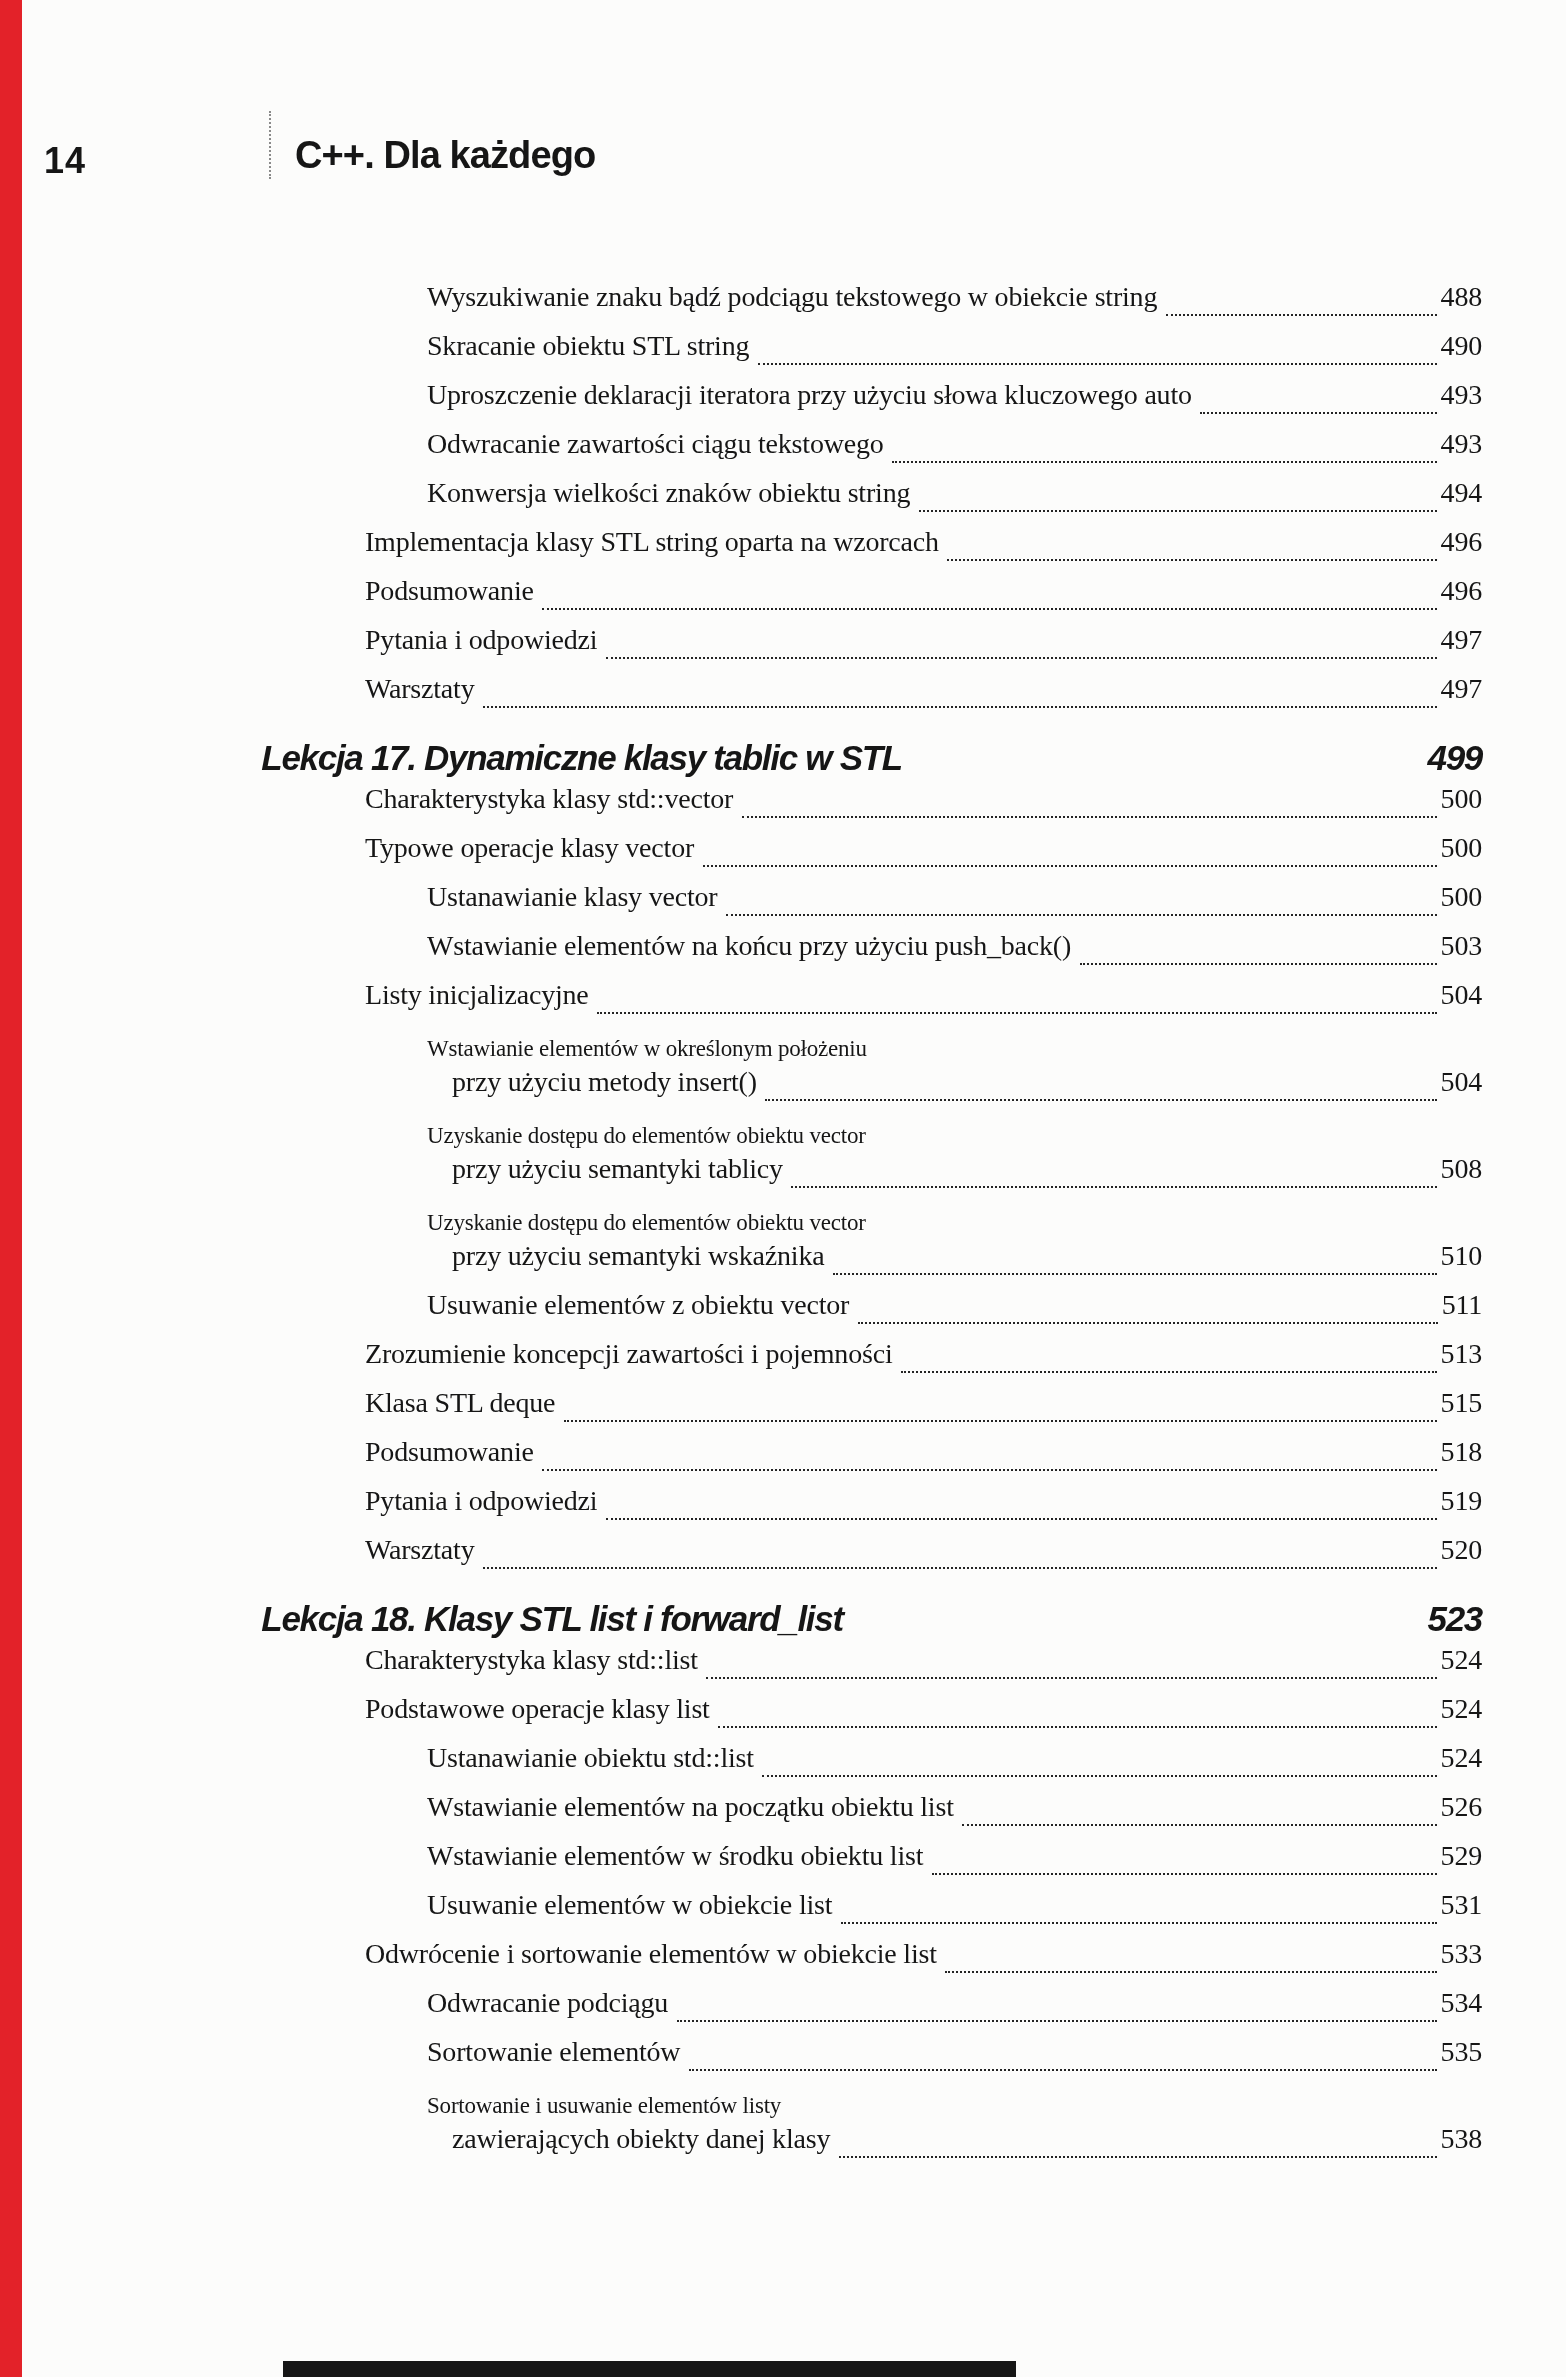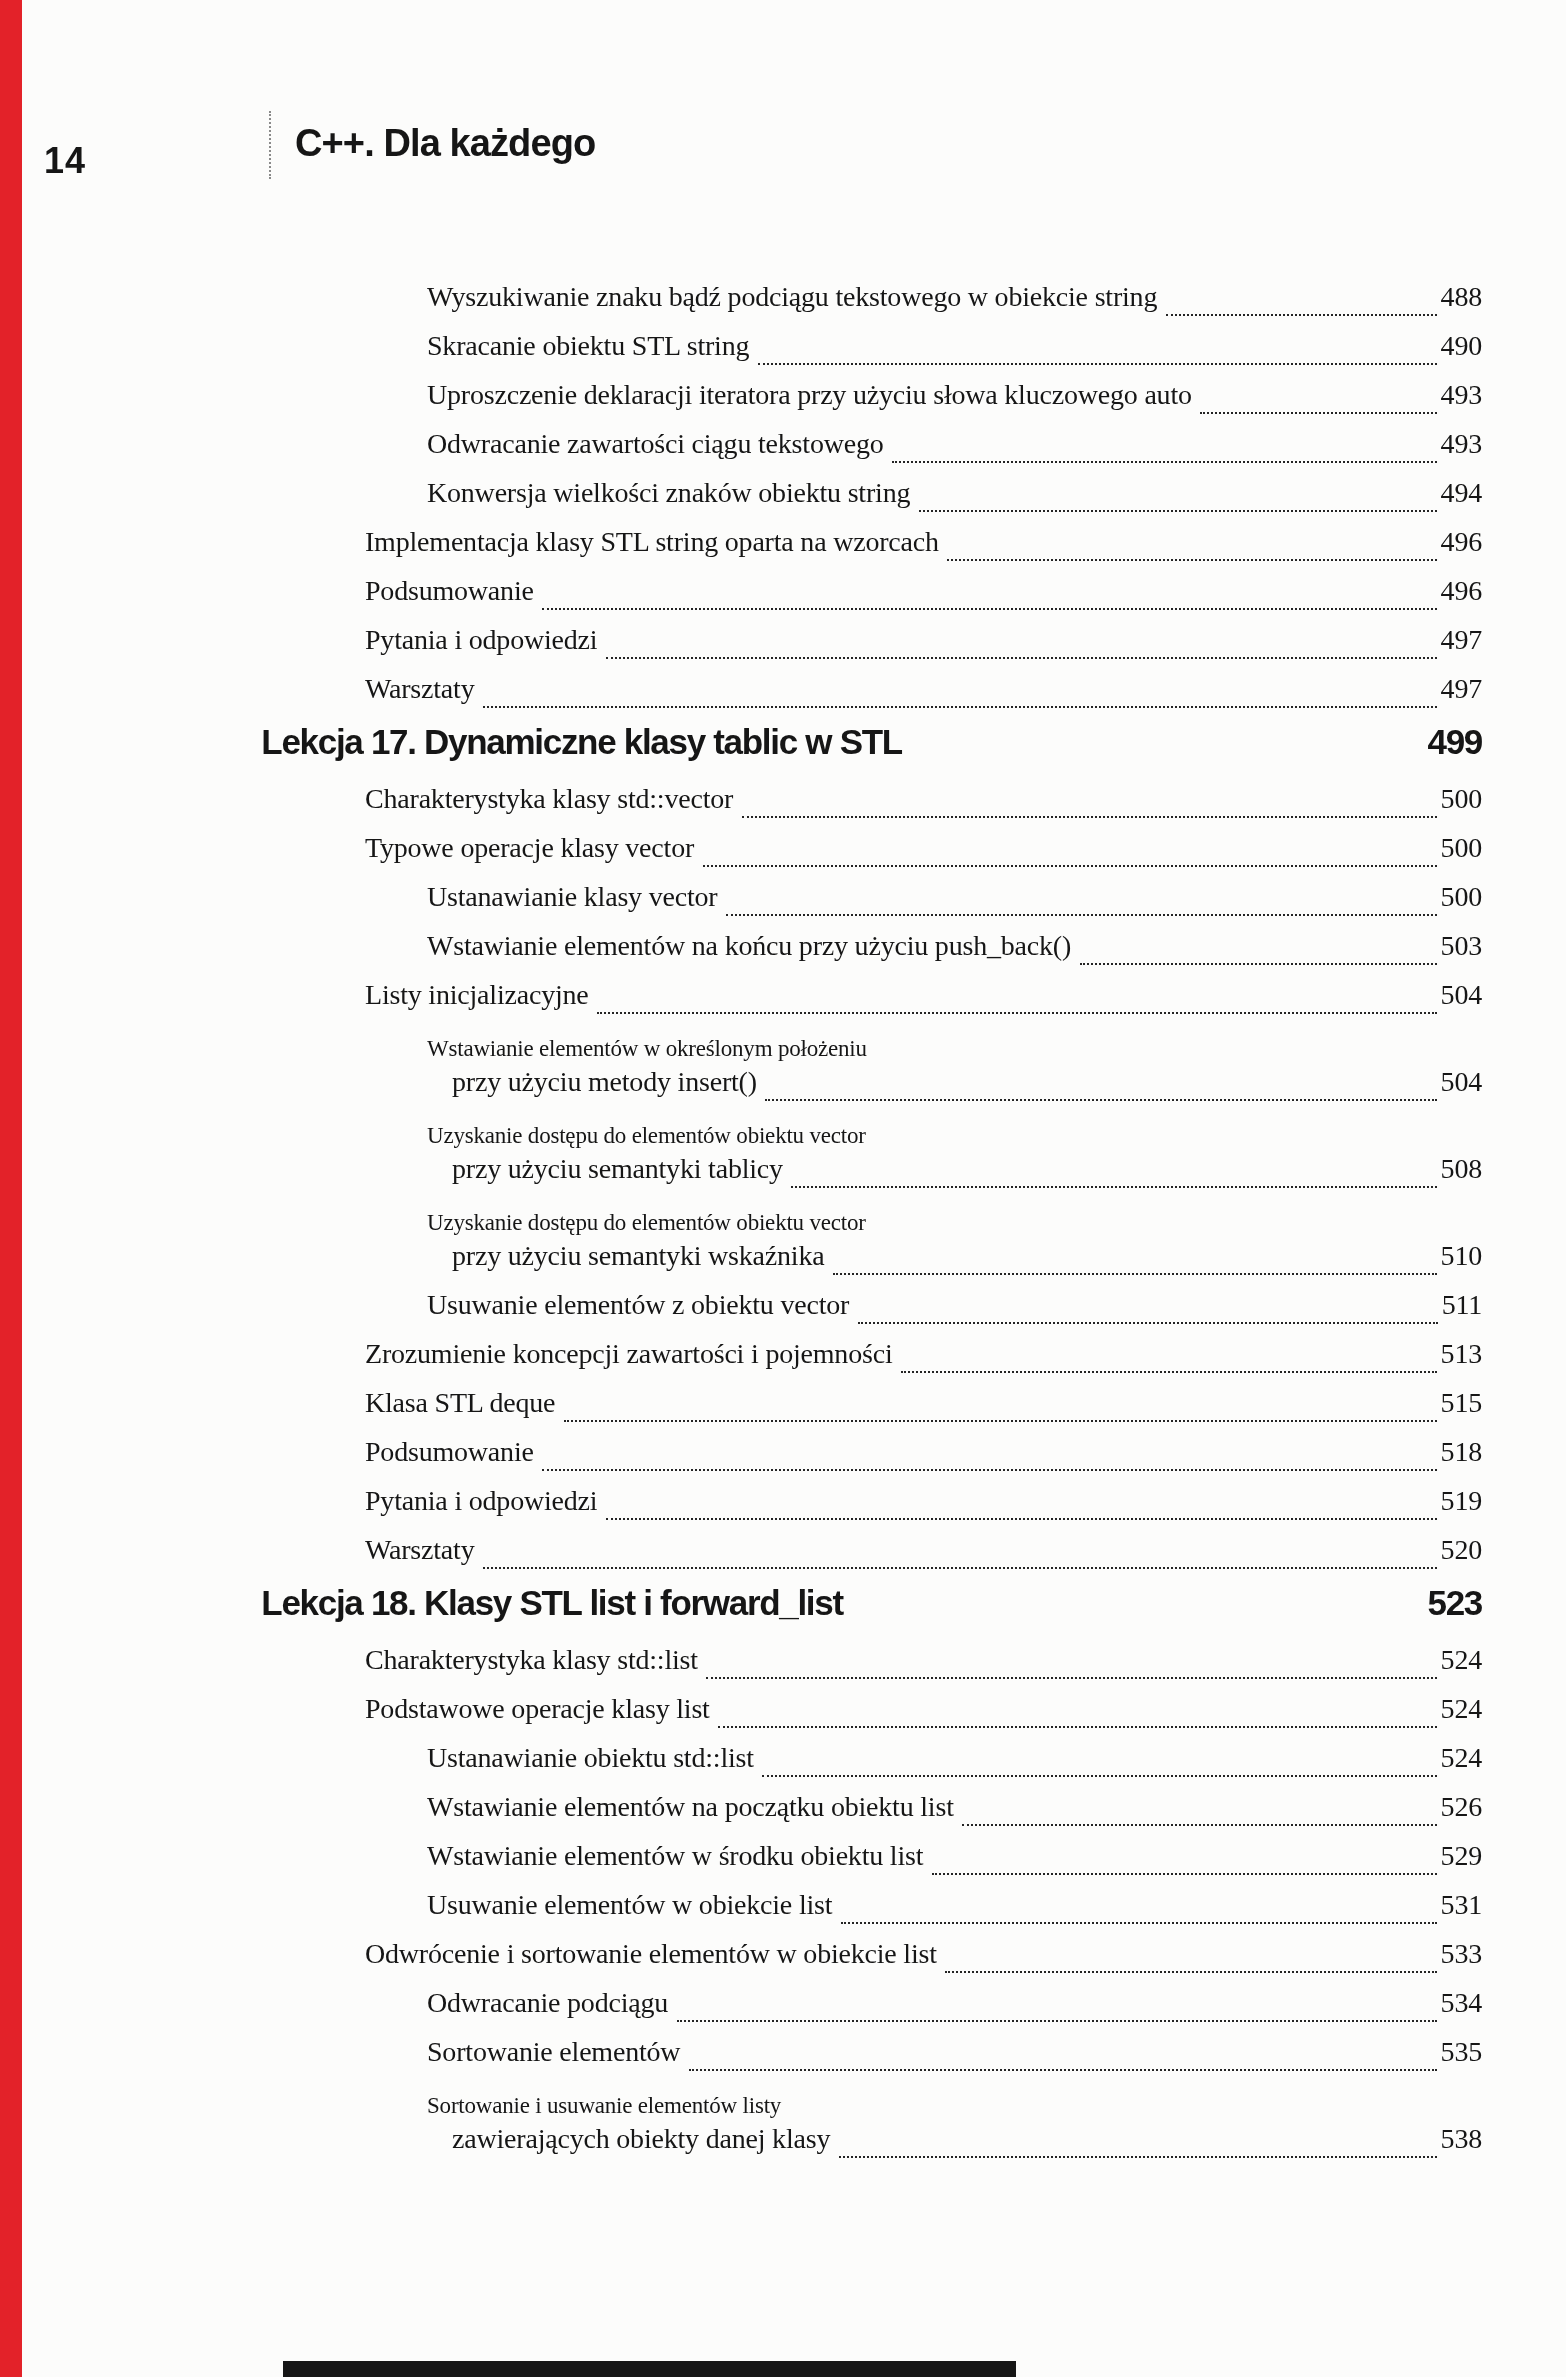--- a/index.html
+++ b/index.html
@@ -6,34 +6,34 @@
   body{width:1567px;height:2377px;background:#fcfcfb;font-family:"Liberation Serif","DejaVu Serif",serif;color:#161616;}
   .page{position:relative;width:1567px;height:2377px;overflow:hidden;}
 
   
   .red-bar{position:absolute;left:0;top:0;width:22px;height:2377px;background:#e32229;}
   .bottom-bar{position:absolute;left:283px;top:2361px;width:733px;height:16px;background:#161616;}
 
   
   .folio{position:absolute;left:44px;top:143px;font-family:"Liberation Sans","DejaVu Sans",sans-serif;font-weight:bold;font-size:36px;line-height:1;letter-spacing:0.9px;}
   .vrule{position:absolute;left:269px;top:111px;height:68px;width:0;border-left:2.6px dotted #8a8a8a;}
-  .booktitle{position:absolute;left:295px;top:124px;font-family:"Liberation Sans","DejaVu Sans",sans-serif;font-weight:bold;font-size:38px;line-height:1;letter-spacing:-0.9px;}
+  .booktitle{position:absolute;left:295px;top:136px;font-family:"Liberation Sans","DejaVu Sans",sans-serif;font-weight:bold;font-size:38px;line-height:1;letter-spacing:-0.9px;}
 
   
   .toc{position:absolute;left:263px;top:283px;width:1219px;}
   .row{display:flex;height:49px;box-sizing:border-box;padding-bottom:7.7px;font-size:28px;line-height:1;letter-spacing:-0.2px;}
   .rowa{display:flex;align-items:flex-end;height:38px;box-sizing:border-box;padding-bottom:7.7px;font-size:23px;line-height:1;letter-spacing:-0.2px;}
   .lvl2{padding-left:102px;}
   .lvl3{padding-left:164px;}
   .cont{padding-left:189px;}
   .title{white-space:nowrap;}
   .leader{flex:1;min-width:15.3px;border-bottom:2.6px dotted #242424;margin:0 3.4px 8.5px 8.5px;}
   .pagenum{white-space:nowrap;}
-  .chapter{display:flex;height:61px;box-sizing:border-box;padding-bottom:10.2px;margin-left:-1.7px;
-           font-family:"Liberation Sans","DejaVu Sans",sans-serif;font-weight:bold;font-size:35px;line-height:1;letter-spacing:-1.3px;}
+  .chapter{display:flex;align-items:flex-end;height:61px;box-sizing:border-box;padding-bottom:10.2px;margin-left:-1.7px;
+           font-family:"Liberation Sans","DejaVu Sans",sans-serif;font-weight:bold;font-size:35px;line-height:1;letter-spacing:-1.3px;font-style:italic;}
   .chapter .spacer{flex:1;}
 </style>
 </head>
 <body>
 
 <div class="page">
   <div class="red-bar"></div>
 
   <div class="folio">14</div>
   <div class="vrule"></div>

